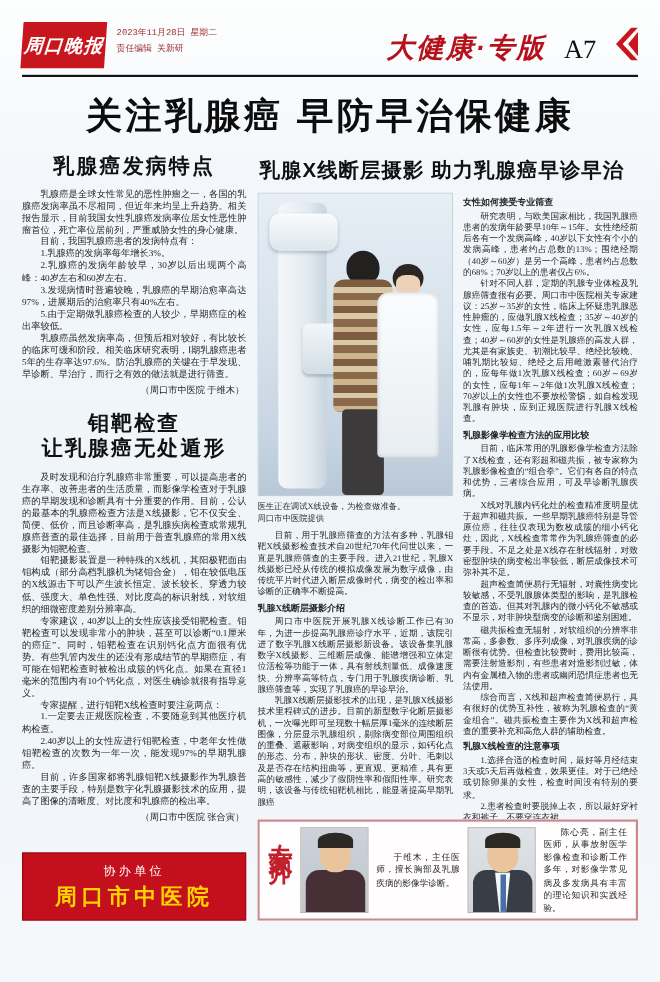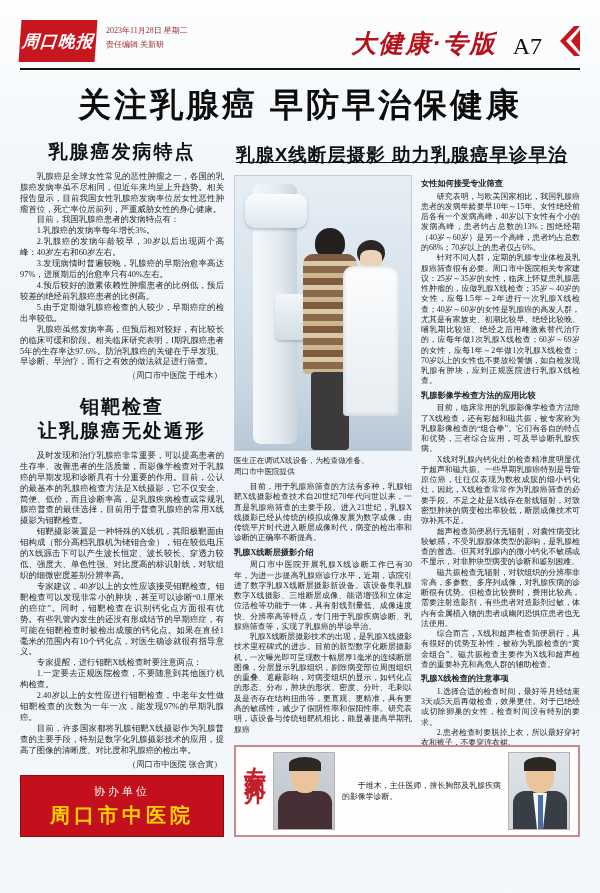--- a/index.html
+++ b/index.html
@@ -11,21 +11,21 @@
     display:flex; flex-direction:column; overflow:hidden;
   }
   
   .header { display:flex; align-items:flex-end; padding:20px 20px 0 20px; gap:10px; }
   .masthead {
     background:#c8161e; color:#fff; width:76px; height:42px;
     display:flex; align-items:center; justify-content:center;
     font-family:"Liberation Sans", sans-serif; font-weight:900; font-style:italic;
     font-size:17px; letter-spacing:1px; transform:skewX(-4deg);
   }
-  .dateblock { align-self:flex-start; margin-top:4px; font-family:Liberation Serif, serif;
+  .dateblock { align-self:flex-start; margin-top:4px; font-family:Liberation Mono, monospace;
     font-size:8px; color:#9c2b2b; line-height:1.8; }
   .hspacer { flex:1; }
   .section-name { font-family:"Liberation Sans", sans-serif; font-weight:900; font-style:italic;
     color:#b5121b; font-size:25px; letter-spacing:2px; padding-bottom:2px; }
   .page-no { font-family:"Liberation Serif", serif; font-size:24px; color:#111; padding:0 2px 2px 6px; }
   .chevron-wrap { padding-bottom:2px; }
   .header-rule { border-top:2.5px solid #141414; margin:6px 20px 0 20px; }
   
   .headline {
     text-align:center; font-family:"Liberation Sans", sans-serif; font-weight:900;
@@ -44,21 +44,21 @@
   
   .sponsor-box {
     margin-top:auto; height:62px; background:#c3101c; border:1px solid #8e0a12;
     display:flex; flex-direction:column; align-items:center; justify-content:center; gap:3px;
   }
   .sponsor-label { color:#ffffff; font-size:11px; letter-spacing:3px; }
   .sponsor-name { color:#ffd400; font-family:"Liberation Sans", sans-serif; font-weight:900;
     font-size:20px; letter-spacing:4px; }
   
   .main-title { font-family:"Liberation Sans", sans-serif; font-weight:900; font-size:18.5px;
-    color:#101010; letter-spacing:1px; margin:4px 0 8px 2px; white-space:nowrap;text-decoration:underline; }
+    color:#101010; letter-spacing:1px; margin:4px 0 8px 2px; white-space:nowrap; }
   .main-cols { flex:1; display:flex; gap:9px; overflow:hidden; }
   .col-mid { width:178px; display:flex; flex-direction:column; overflow:hidden; }
   .col-right { flex:1; overflow:hidden; }
   .col-mid .body-text p, .col-right p { font-size:7.9px; line-height:1.3; text-align:justify;
     text-indent:2em; color:#262626; }
   .subhead { font-weight:bold; font-size:8.2px !important; margin:4px 0 2px 0; }
   .no-indent { text-indent:0 !important; }
   
   .photo { position:relative; width:178px; height:276px; overflow:hidden;
     background:linear-gradient(180deg,#e7eef5 0%, #d6e2ec 45%, #c7d5e2 80%, #b9c8d6 100%);
@@ -135,21 +135,20 @@
   <div class="content">
 
     <div class="col-left">
       <div class="art-title first">乳腺癌发病特点</div>
       <div class="body-text">
         <p>乳腺癌是全球女性常见的恶性肿瘤之一，各国的乳腺癌发病率虽不尽相同，但近年来均呈上升趋势。相关报告显示，目前我国女性乳腺癌发病率位居女性恶性肿瘤首位，死亡率位居前列，严重威胁女性的身心健康。</p>
         <p>目前，我国乳腺癌患者的发病特点有：</p>
         <p>1.乳腺癌的发病率每年增长3%。</p>
         <p>2.乳腺癌的发病年龄较早，30岁以后出现两个高峰：40岁左右和60岁左右。</p>
         <p>3.发现病情时普遍较晚，乳腺癌的早期治愈率高达97%，进展期后的治愈率只有40%左右。</p>
-        <p>4.预后较好的激素依赖性肿瘤患者的比例低，预后较差的绝经前乳腺癌患者的比例高。</p>
         <p>5.由于定期做乳腺癌检查的人较少，早期癌症的检出率较低。</p>
         <p>乳腺癌虽然发病率高，但预后相对较好，有比较长的临床可缓和阶段。相关临床研究表明，Ⅰ期乳腺癌患者5年的生存率达97.6%。防治乳腺癌的关键在于早发现、早诊断、早治疗，而行之有效的做法就是进行筛查。</p>
       </div>
       <div class="byline">（周口市中医院 于维木）</div>
 
       <div class="art-title second">
         <div>钼靶检查</div>
         <div>让乳腺癌无处遁形</div>
       </div>
       <div class="body-text">
@@ -227,16 +226,17 @@
           <div class="p-hair"></div>
         </div>
         <div class="expert-bio">于维木，主任医师，擅长胸部及乳腺疾病的影像学诊断。</div>
         <div class="portrait p2">
           <div class="p-torso2"></div>
           <div class="p-shirt"></div>
           <div class="p-tie"></div>
           <div class="p-head"></div>
           <div class="p-hair"></div>
         </div>
+        <div class="expert-bio">陈心亮，副主任医师，从事放射医学影像检查和诊断工作多年，对影像学常见病及多发病具有丰富的理论知识和实践经验。</div>
       </div>
     </div>
   </div>
 </div>
 
 </body></html>

